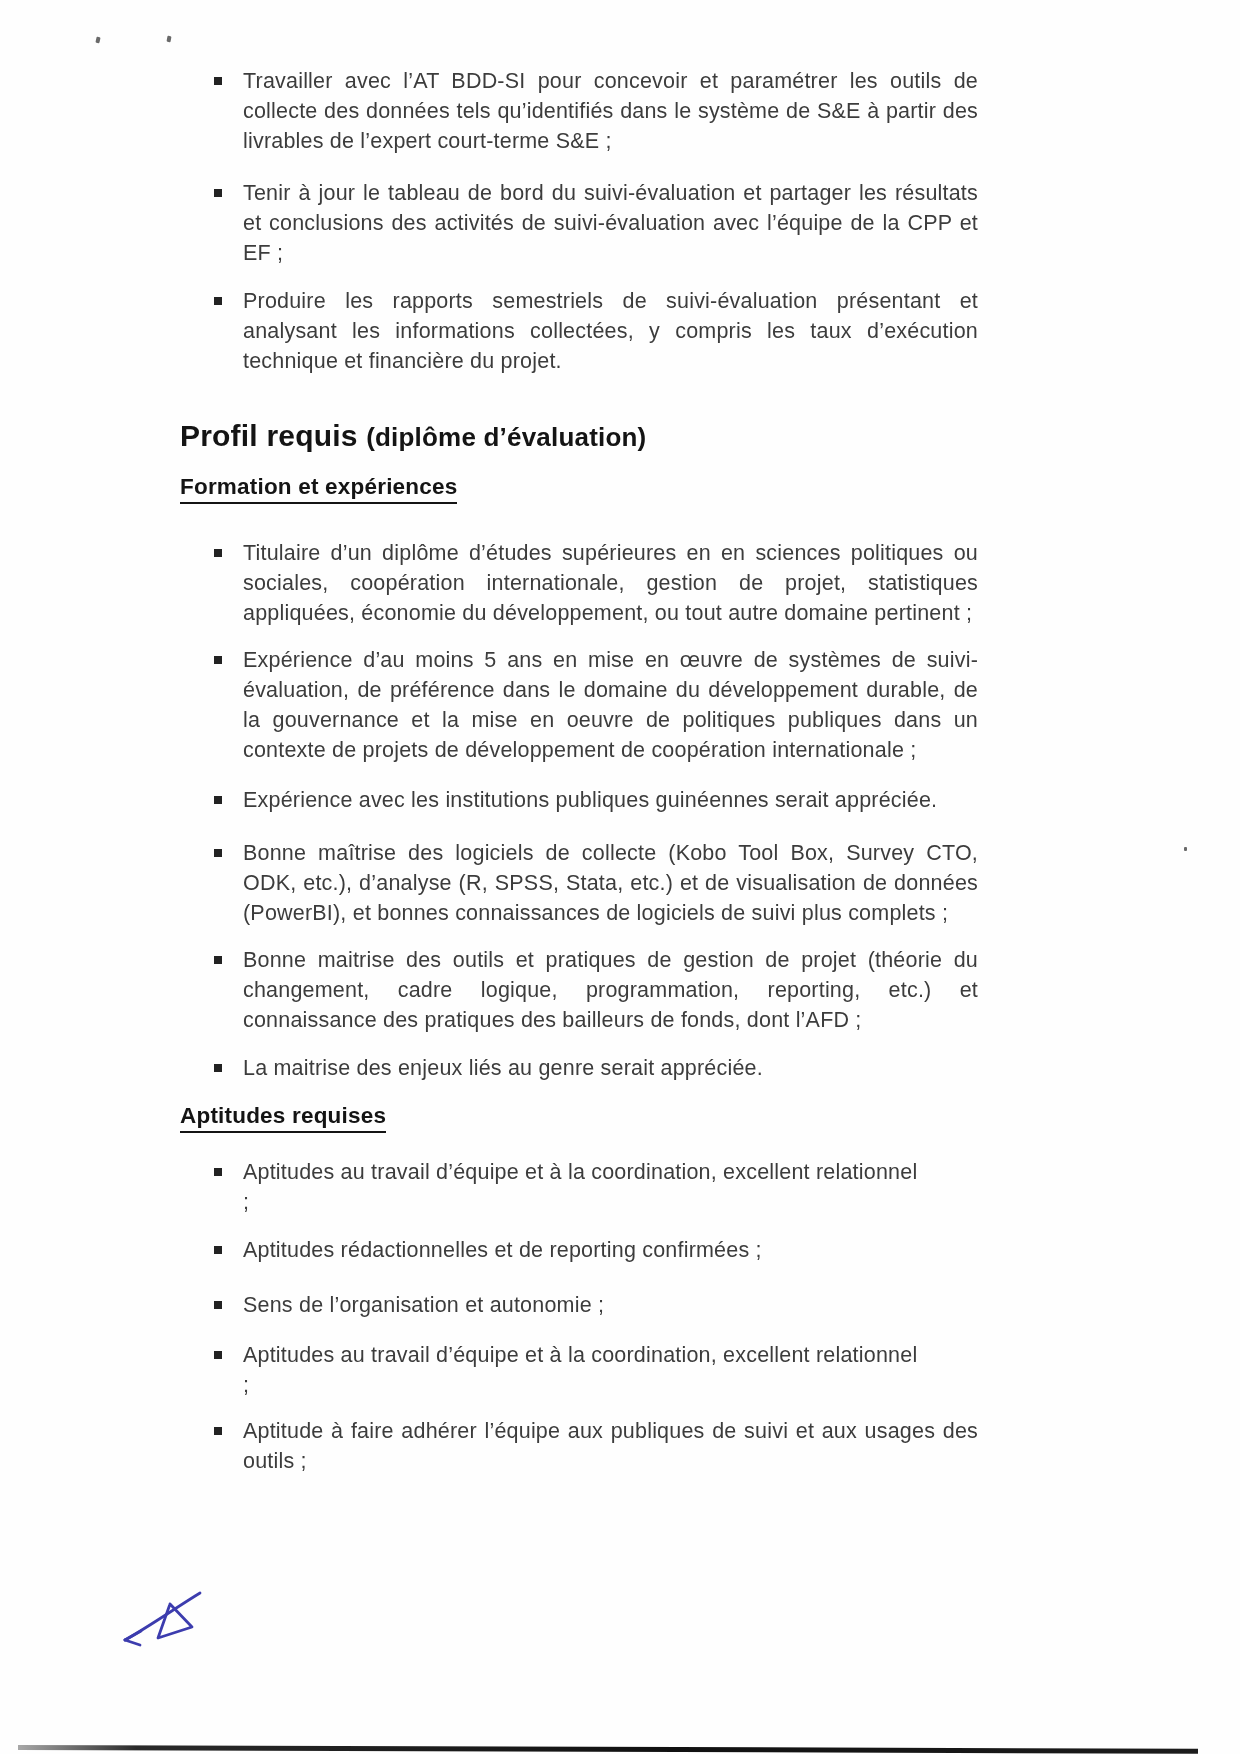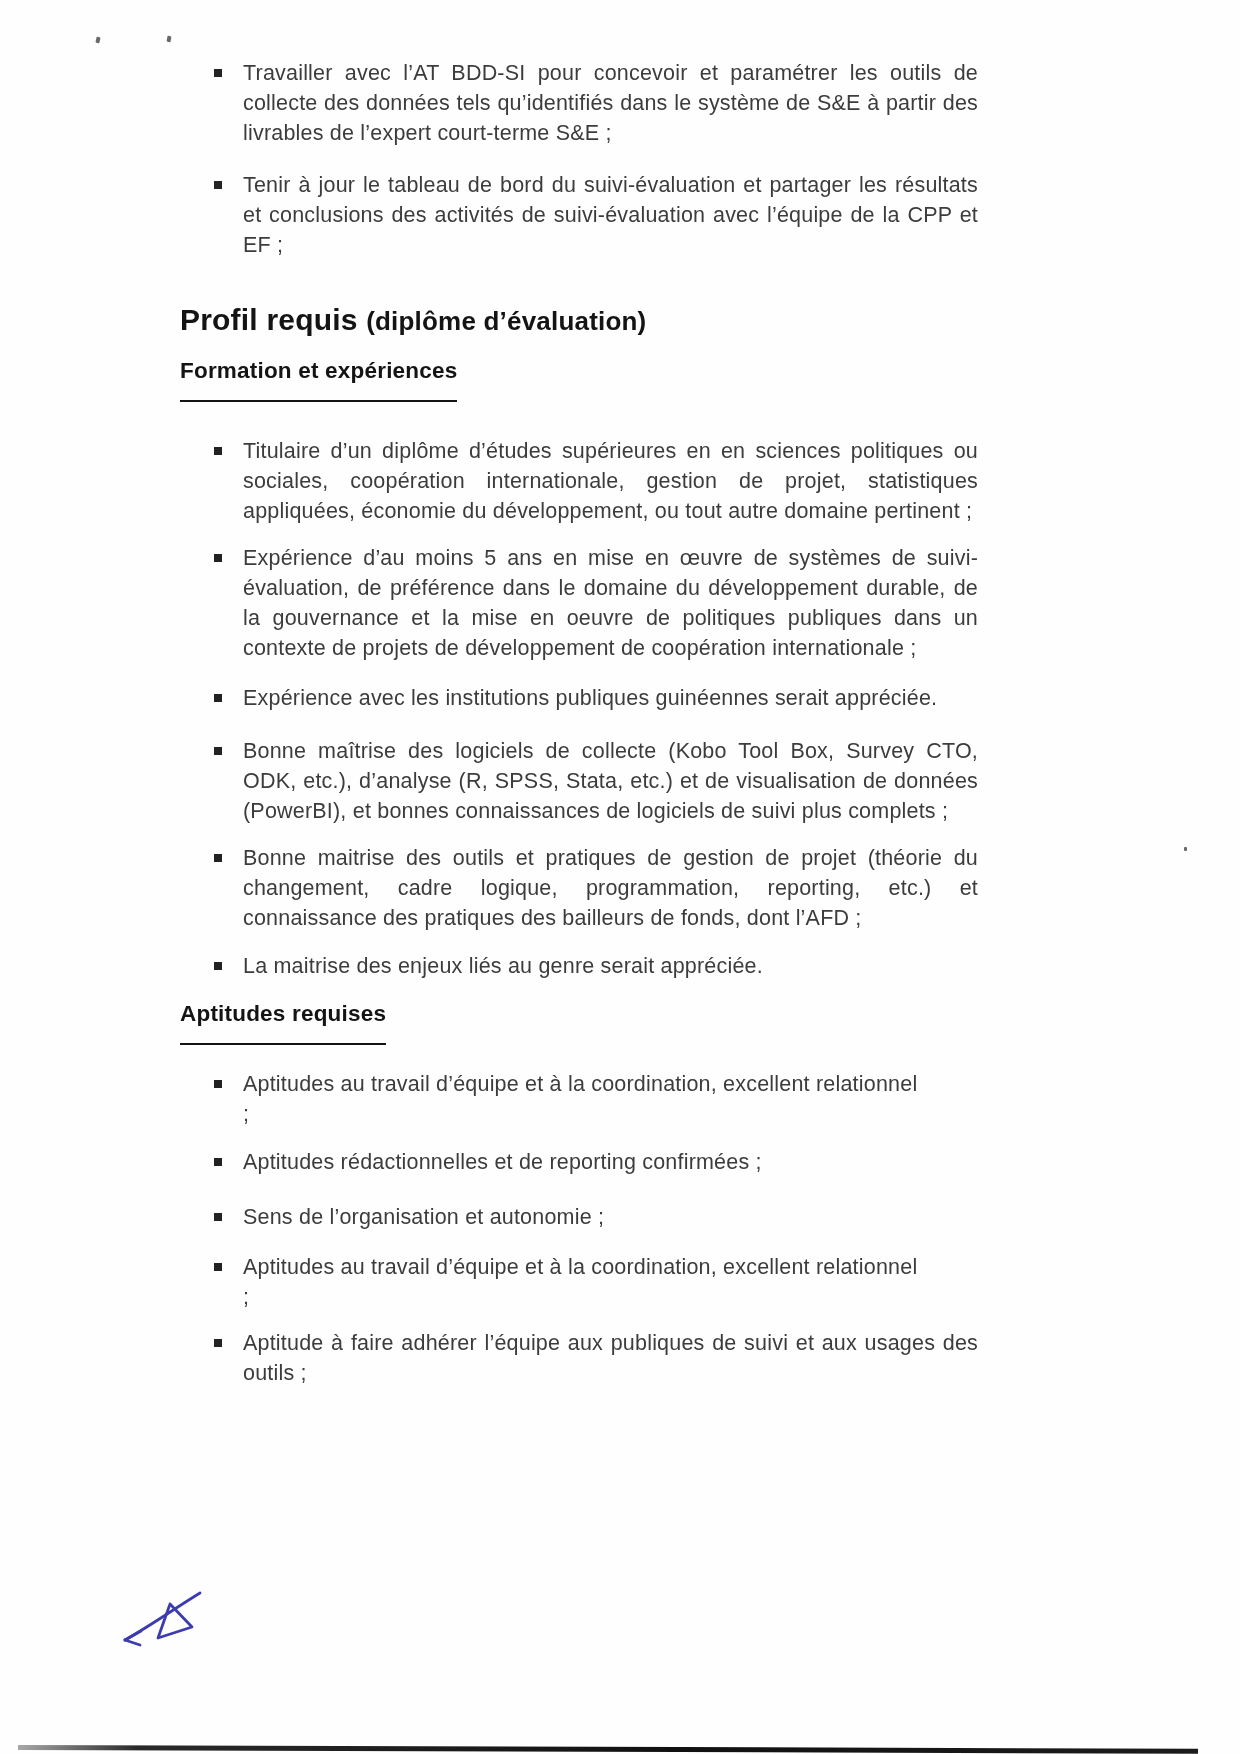--- a/index.html
+++ b/index.html
@@ -10,21 +10,21 @@
     color: #3c3c3c;
     overflow: hidden;
   }
   .page {
     position: relative;
     width: 1240px; height: 1754px;
     background: #fefefe;
   }
   .content {
     position: absolute;
-    left: 180px; top: 46px;
+    left: 180px; top: 54px;
     width: 800px;
   }
   
   .bullet { display: flex; align-items: flex-start; }
   .marker {
     flex: none;
     width: 8px; height: 8px;
     background: #222222;
     margin: 11px 0 0 34px;
   }
@@ -50,21 +50,21 @@
   }
   h1.title .paren { font-size: 26px; }
   h2.subtitle {
     margin: 0;
     display: inline-block;
     font-size: 22.5px;
     line-height: 26px;
     font-weight: 700;
     color: #141414;
     border-bottom: 2.5px solid #141414;
-    padding-bottom: 16px;
+    padding-bottom: 2px;
     letter-spacing: 0.2px;
   }
   
   .speck {
     position: absolute;
     background: #6a6a6a;
     border-radius: 1px;
   }
   .scan-line {
     position: absolute;
@@ -91,20 +91,24 @@
 
   <div class="content">
 
     <div class="bullet" style="margin-top:12px">
       <span class="marker"></span>
       <span class="btext">Travailler avec l’AT BDD-SI pour concevoir et paramétrer les outils de collecte des données tels qu’identifiés dans le système de S&amp;E à partir des livrables de l’expert court-terme S&amp;E ;</span>
     </div>
     <div class="bullet" style="margin-top:22px">
       <span class="marker"></span>
       <span class="btext">Tenir à jour le tableau de bord du suivi-évaluation et partager les résultats et conclusions des activités de suivi-évaluation avec l’équipe de la CPP et EF ;</span>
+    </div>
+    <div class="bullet" style="margin-top:18px">
+      <span class="marker"></span>
+      <span class="btext">Produire les rapports semestriels de suivi-évaluation présentant et analysant les informations collectées, y compris les taux d’exécution technique et financière du projet.</span>
     </div>
 
     <h1 class="title" style="margin-top:43px">
       <span>Profil requis </span><span class="paren">(diplôme d’évaluation)</span>
     </h1>
 
     <div style="margin-top:20px">
       <h2 class="subtitle">Formation et expériences</h2>
     </div>
 

